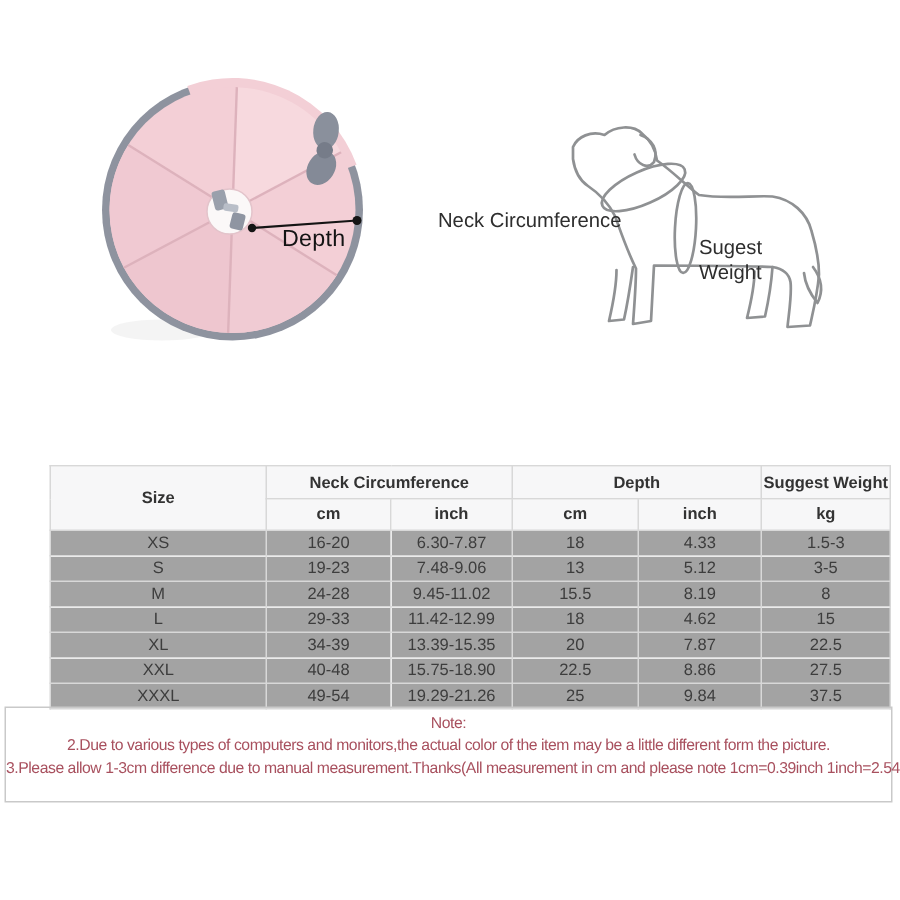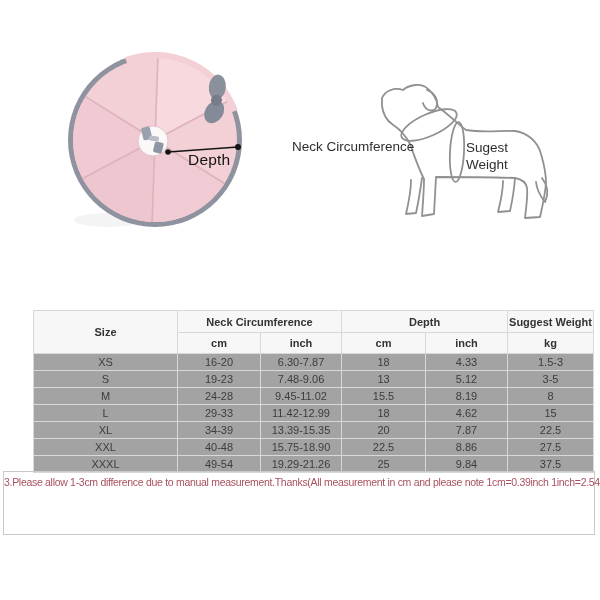--- a/index.html
+++ b/index.html
@@ -7,21 +7,21 @@
     width:600px;height:600px;background:#ffffff;position:relative;overflow:hidden;
     font-family:"Liberation Sans", sans-serif;color:#3d3d3d;
   }
   .abs{position:absolute;}
   
   .cone-wrap{left:50px;top:28px;width:212px;height:202px;}
   .depth-label{left:188px;top:151px;font-size:15.5px;color:#141414;letter-spacing:.2px;}
   
   .dog-wrap{left:370px;top:80px;width:200px;height:150px;}
   .neck-label{left:292px;top:139px;font-size:13.5px;color:#2e2e2e;white-space:nowrap;}
-  .weight-label{left:466px;top:139px;width:62px;font-size:13.5px;line-height:17px;color:#2e2e2e;}
+  .weight-label{left:466px;top:156px;width:62px;font-size:13.5px;line-height:17px;color:#2e2e2e;}
   
   table.size-table{
     left:33px;top:310px;width:560px;position:absolute;border-collapse:collapse;
     table-layout:fixed;font-size:11px;text-align:center;color:#3d3d3d;
     border:1px solid #bfbfbf;
   }
   table.size-table th, table.size-table td{
     border:1px solid #d8d8d8;padding:0;overflow:hidden;white-space:nowrap;
   }
   table.size-table thead th{background:#f7f7f8;font-weight:bold;color:#333;}
@@ -201,14 +201,16 @@
         <td>49-54</td>
         <td>19.29-21.26</td>
         <td>25</td>
         <td>9.84</td>
         <td>37.5</td>
       </tr>
     </tbody>
 </table>
 
 <div class="abs notes-box">
+  <div>Note:</div>
+  <div>2.Due to various types of computers and monitors,the actual color of the item may be a little different form the picture.</div>
   <div>3.Please allow 1-3cm difference due to manual measurement.Thanks(All measurement in cm and please note 1cm=0.39inch 1inch=2.54cm)</div>
 </div>
 
 </body></html>

